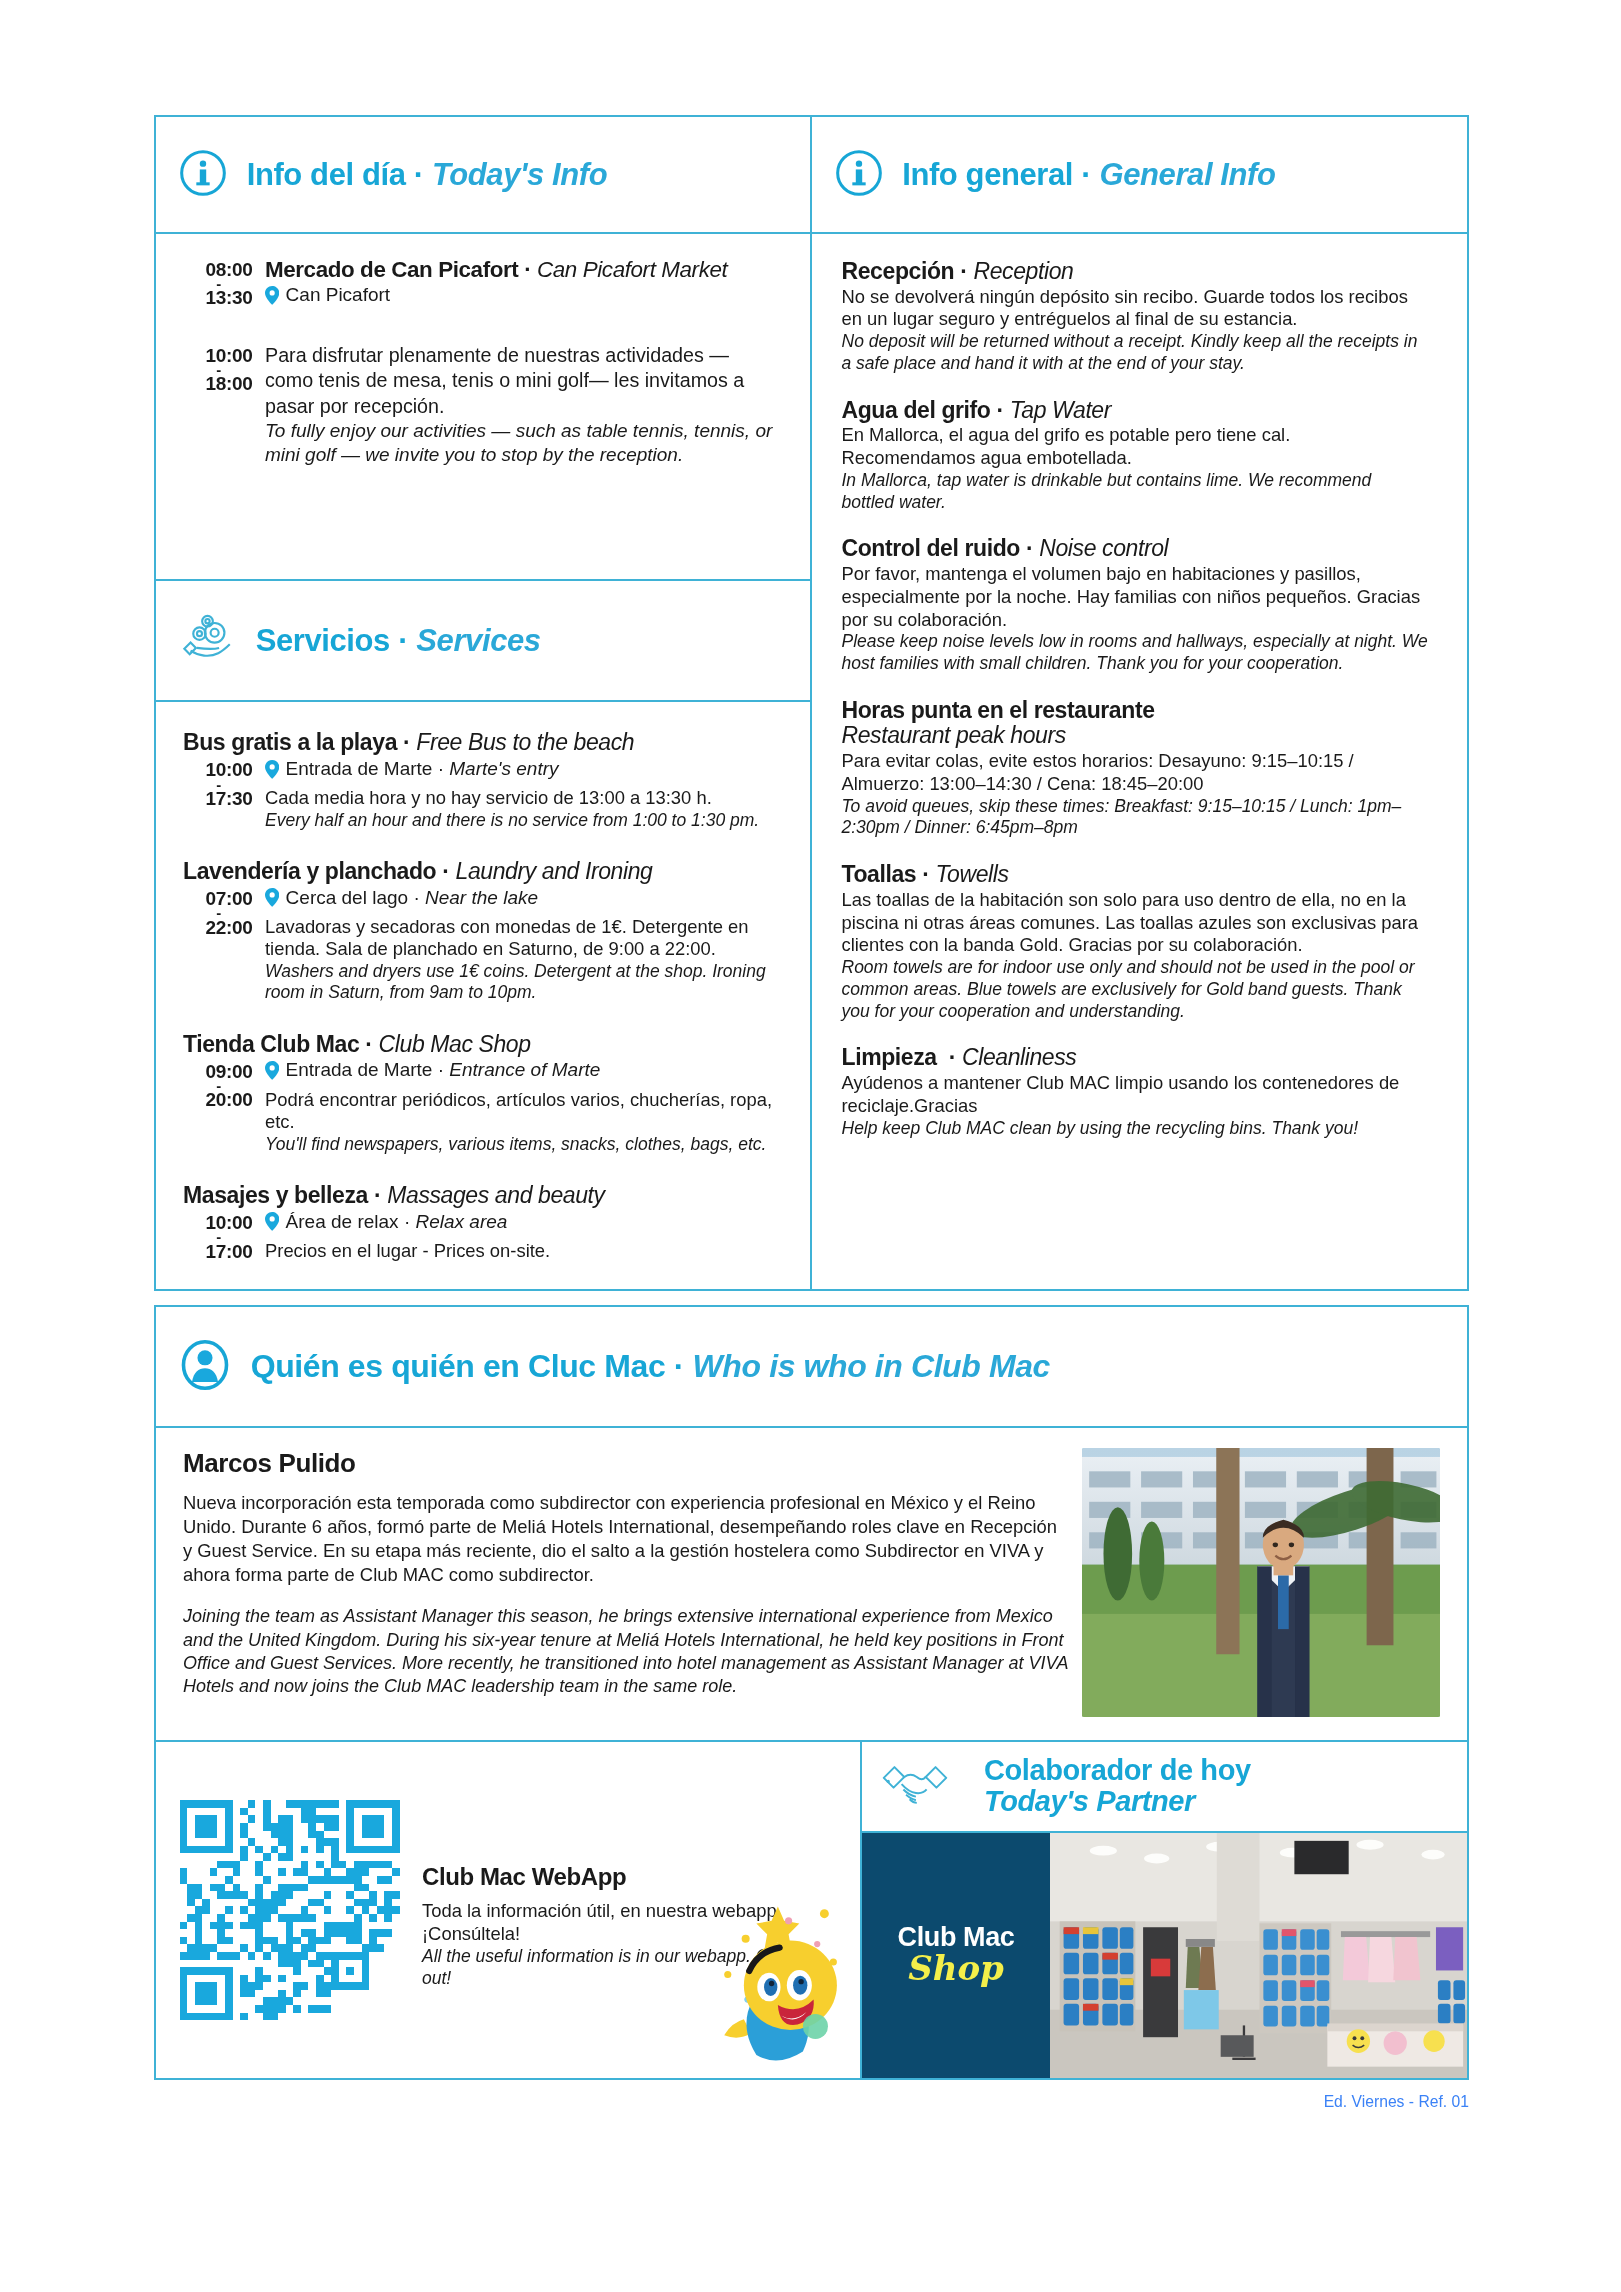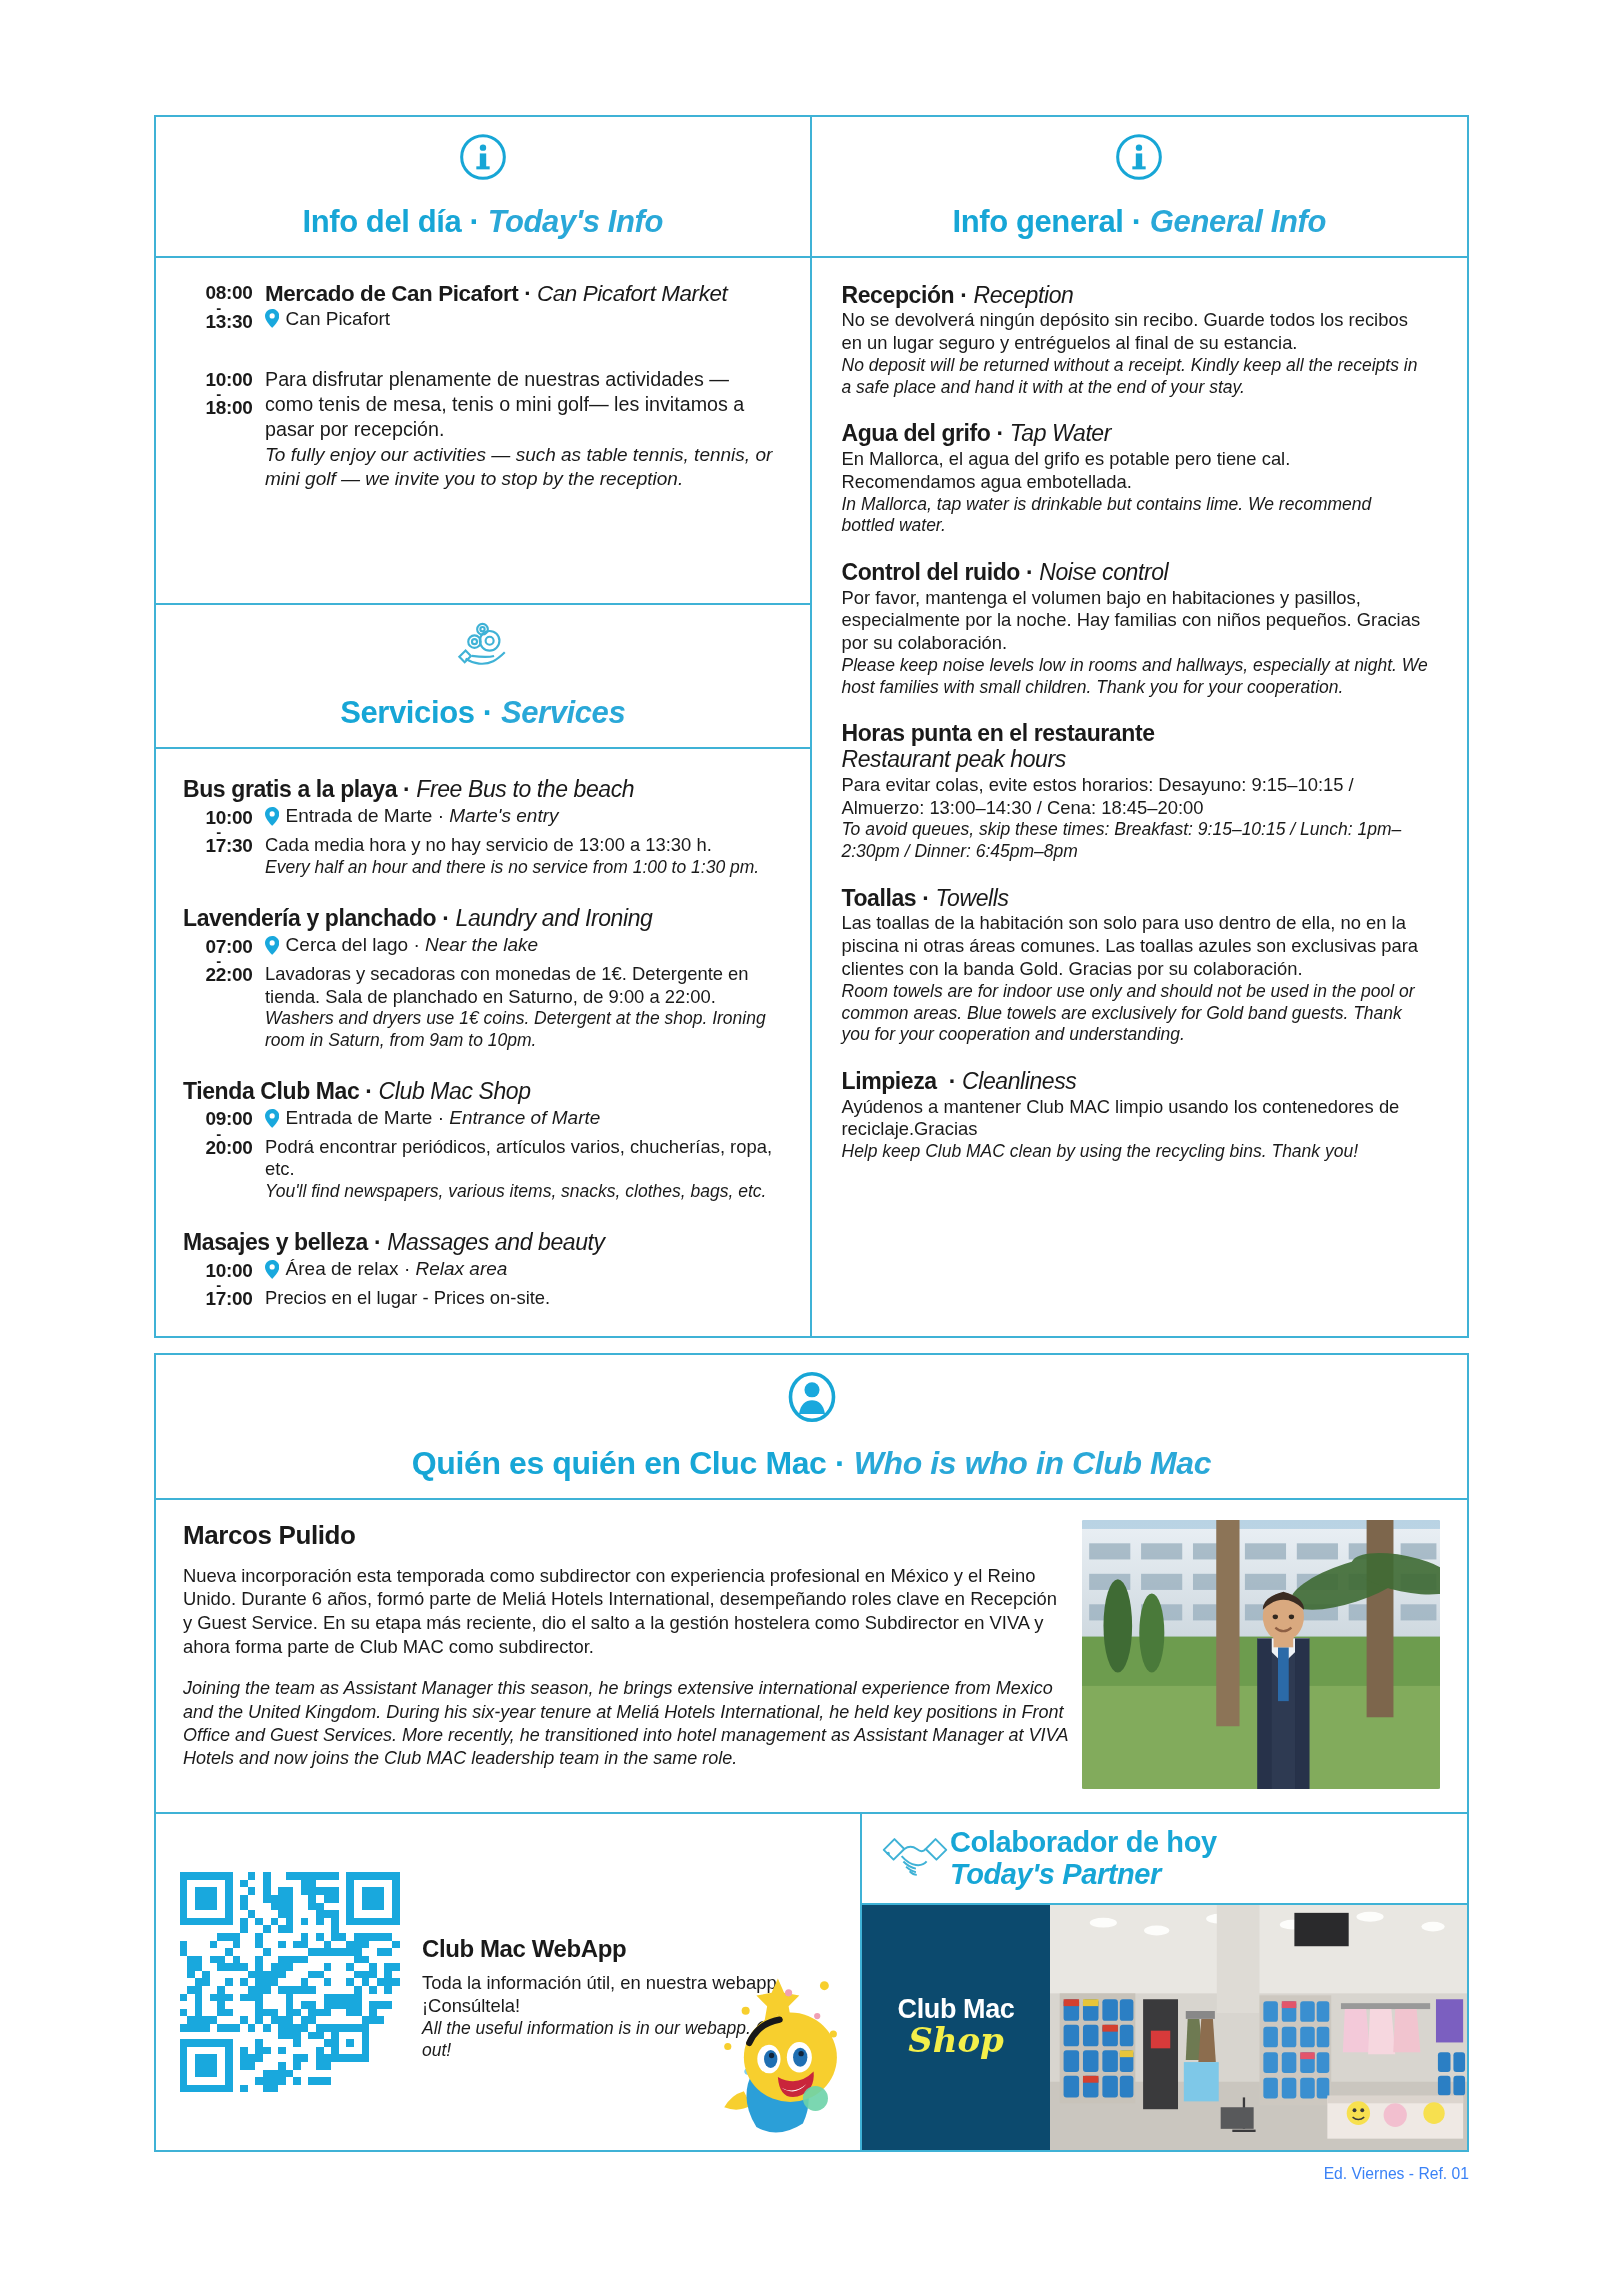--- a/index.html
+++ b/index.html
@@ -19,24 +19,23 @@
   }
 
   .panel {
     border: 2.7px solid #3fb2d6;
     background: #fff;
   }
   .panel-head {
     display: flex;
     align-items: center;
     gap: 19.7px;
-    padding: 16px 23px;
+    padding: 32px 23px;
     border-bottom: 2.7px solid #3fb2d6;
     min-height: 81px;
-    flex-direction: column;
   }
   .panel-head .ttl {
     font-size: 31px;
     font-weight: bold;
     color: #17a6d6;
     letter-spacing: -0.4px;
     white-space: nowrap;
   }
   .panel-head .ttl .sep { font-weight: bold; }
   .panel-head .ttl .en { font-style: italic; font-weight: bold; color: #2aa8d8;}
@@ -129,21 +128,21 @@
   .bot-left { width: 704px; flex: 0 0 704px; position: relative; padding: 23px 17px; display:flex; align-items:center; }
   .bot-right { flex: 1; border-left: 2.7px solid #3fb2d6; display: flex; flex-direction: column; }
 
   .qr-wrap { width: 233px; flex: 0 0 233px; display:flex; align-items:center; justify-content:center;}
   .webapp-txt { flex: 1; padding-left: 16px; padding-top: 32px; }
   .webapp-txt h3 { font-size: 24px; font-weight: bold; margin-bottom: 9px; letter-spacing:-0.4px;}
   .webapp-txt p.es { font-size: 18.4px; line-height: 1.24; }
   .webapp-txt p.en-it { font-size: 17.5px; line-height: 1.24; font-style: italic; }
 
   .partner-head {
-    display: flex; align-items: center; gap: 0;
+    display: flex; align-items: center; gap: 34px;
     padding: 12.5px 18px; border-bottom: 2.7px solid #3fb2d6; background: #fff;
     min-height: 91px;
   }
   .partner-head .ttl { font-size: 29px; font-weight: bold; color:#17a6d6; line-height:1.1; letter-spacing:-0.4px; }
   .partner-head .ttl .en { display:block; font-style: italic; font-weight: bold; }
   .partner-body { flex:1; display:flex; background:#0c4a6e; min-height: 220px; }
   .partner-logo { width: 188px; flex:0 0 188px; display:flex; flex-direction:column; align-items:center; justify-content:center; }
   .partner-logo .l1 { color:#fff; font-size: 27px; font-weight:bold; letter-spacing:-0.4px; line-height:1; }
   .partner-logo .l2 { color:#f4ef4a; font-size: 34px; font-weight:bold; font-style:italic; line-height:1.05; font-family:"DejaVu Serif", serif;}
   .partner-photo { flex: 1; position: relative; overflow: hidden; }

